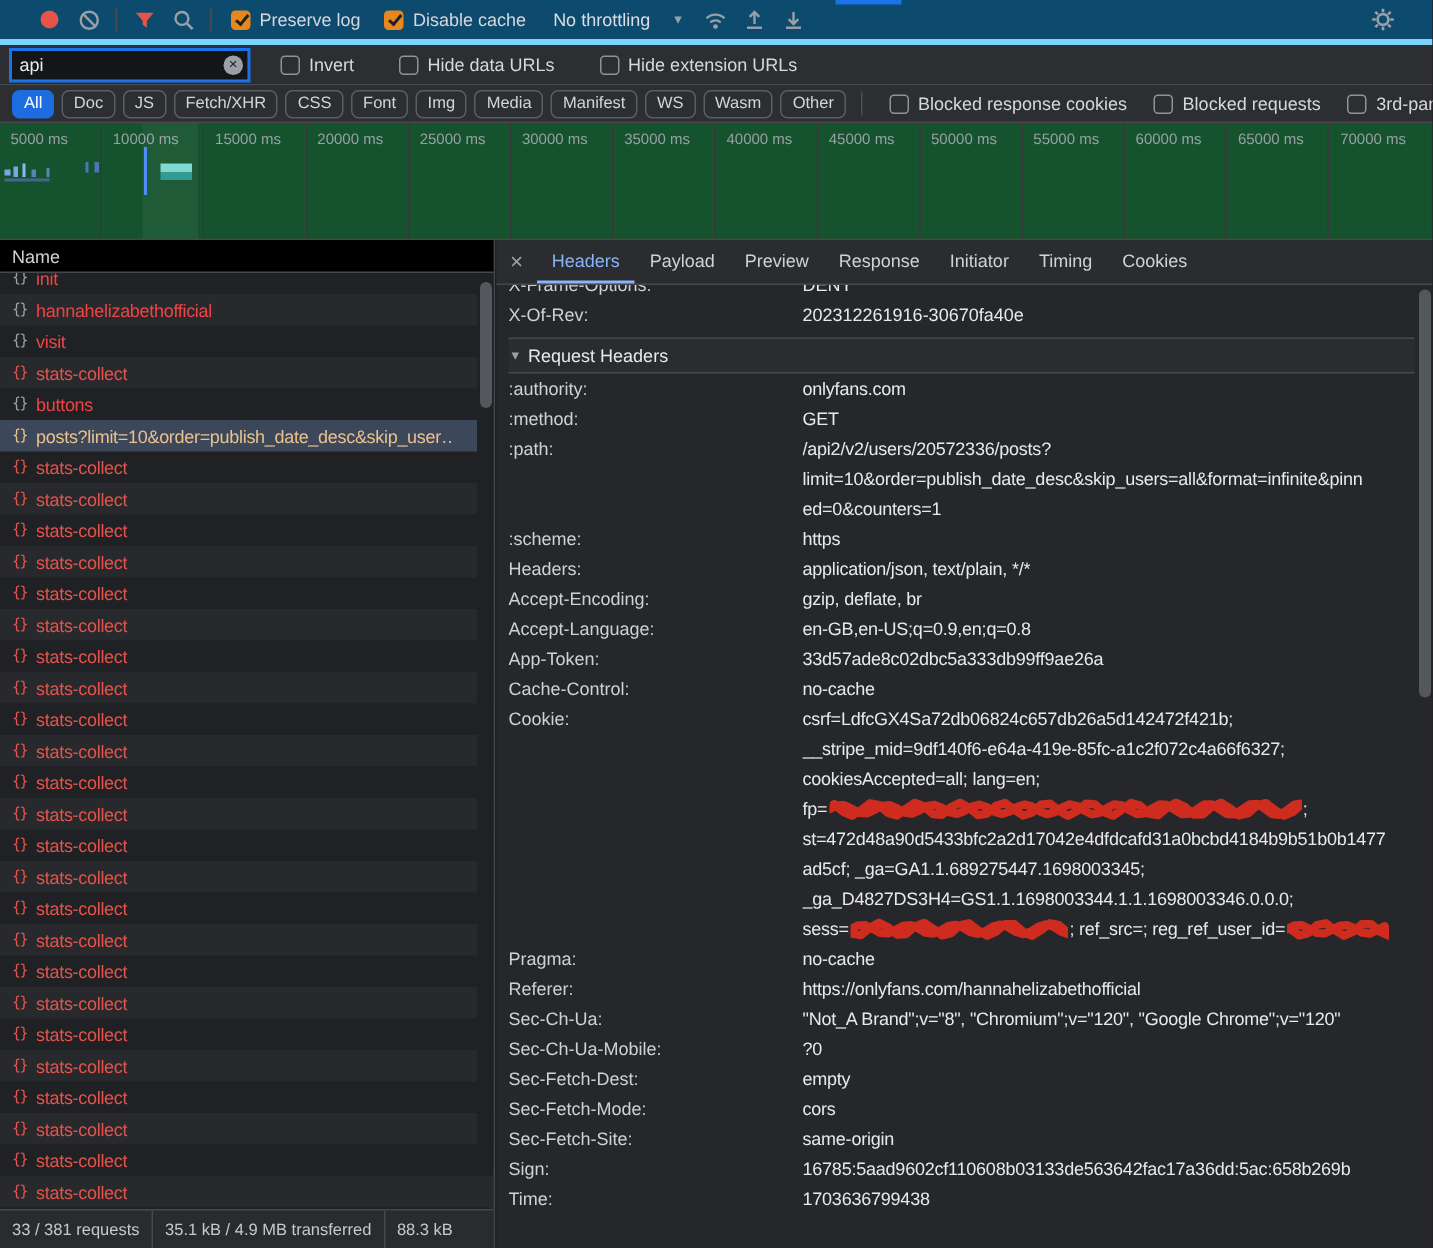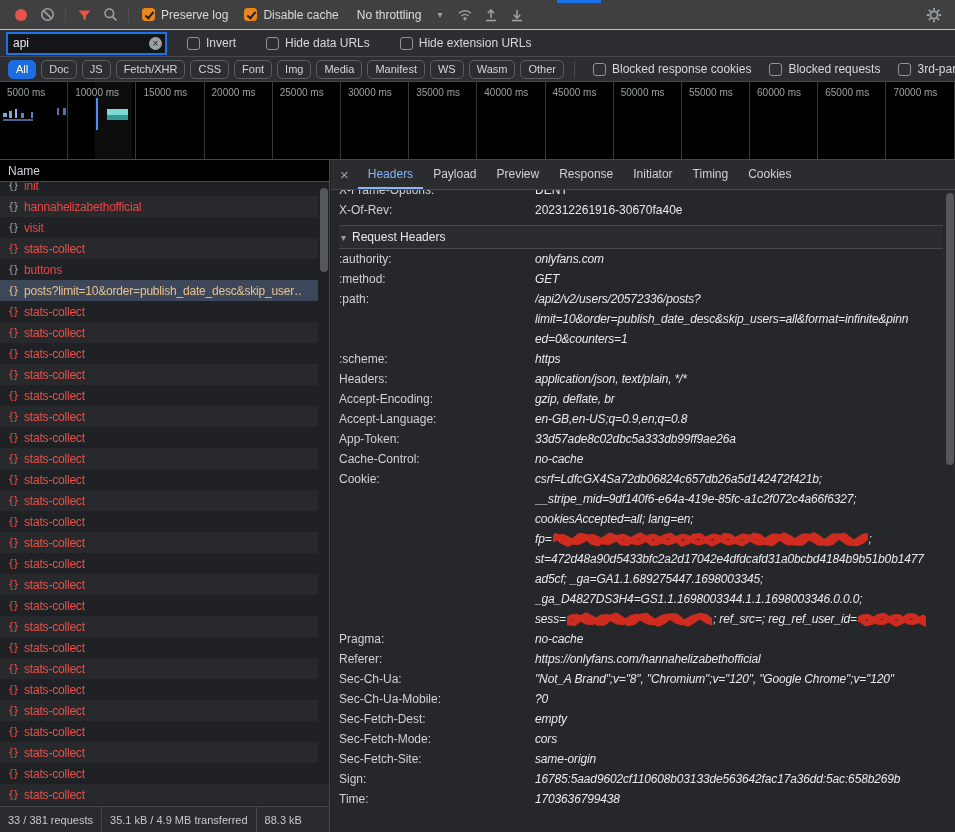--- a/index.html
+++ b/index.html
@@ -2,22 +2,22 @@
 <html><head>
 <meta charset="utf-8">
 <style>
   *{margin:0;padding:0;box-sizing:border-box;}
   html,body{width:955px;height:832px;}
   body{position:relative;overflow:hidden;background:#202124;color:#e8eaed;
        font-family:"Liberation Sans",sans-serif;font-size:12px;}
   svg{display:block;}
 
   
-  #row1{position:absolute;left:0;top:0;width:955px;height:30px;background:#404040;
-        border-bottom:1px solid #7dd3fc;display:flex;align-items:center;padding:0 8px;}
+  #row1{position:absolute;left:0;top:0;width:955px;height:30px;background:#0c4a6e;
+        border-bottom:4px solid #7dd3fc;display:flex;align-items:center;padding:0 20px;}
   #row2{position:absolute;left:0;top:30px;width:955px;height:27px;background:#2d2e31;
         border-bottom:1px solid #47484b;display:flex;align-items:center;padding:0 8px;gap:14px;}
   #row3{position:absolute;left:0;top:57px;width:955px;height:25px;background:#2d2e31;
         border-bottom:1px solid #47484b;display:flex;align-items:center;padding:0 8px;gap:5px;}
   .tb-btn{width:26px;height:26px;display:flex;align-items:center;justify-content:center;flex:none;}
   .vdiv{width:1px;height:16px;background:#4c4e52;margin:0 5px;flex:none;}
   .spacer{flex:1;}
   #top-indicator{position:absolute;left:557px;top:0;width:44px;height:3px;background:#1a73e8;}
 
   .cb-wrap{display:flex;align-items:center;gap:6px;margin:0 8px;flex:none;cursor:default;}
@@ -37,21 +37,21 @@
   .clear-badge{position:absolute;right:3px;top:3px;width:13px;height:13px;border-radius:50%;
         background:#9aa0a6;color:#202124;font-size:10px;line-height:13px;text-align:center;}
 
   
   .chip{padding:2px 7px;border:1px solid #5b5e62;border-radius:5px;color:#d2d5d9;
         font-size:11px;line-height:13px;flex:none;white-space:nowrap;}
   .chip.active{background:#1d6ce0;border-color:#1d6ce0;color:#fff;}
   #advanced-filters{display:flex;align-items:center;gap:2px;}
 
   
-  #overview{position:absolute;left:0;top:82px;width:955px;height:78px;background:#000000;
+  #overview{position:absolute;left:0;top:82px;width:955px;height:78px;background:#14532d;
         border-bottom:1px solid #47484b;overflow:hidden;}
   #overview-ruler{display:flex;height:100%;}
   .tl-cell{width:68.2px;flex:none;border-right:1px solid #37393c;padding:3px 0 0 7px;overflow:hidden;}
   .tl-label{font-size:10px;color:#9aa0a6;white-space:nowrap;}
   #overview-bars{position:absolute;left:0;top:0;width:955px;height:78px;}
   .ov-bar{position:absolute;}
 
   
   #left{position:absolute;left:0;top:160px;width:330px;bottom:0;background:#202124;
         border-right:1px solid #47484b;display:flex;flex-direction:column;}
@@ -83,21 +83,21 @@
   .close-x{padding:0 9px;color:#9aa0a6;font-size:15px;}
   #detail-tabs-list{display:flex;height:100%;}
   .dtab{padding:0 10px;line-height:29px;color:#cfd2d6;height:100%;}
   .dtab.active{color:#8ab4f8;box-shadow:inset 0 -2px 0 #8ab4f8;}
   #detail-content{flex:1;overflow:hidden;position:relative;padding:0 12px 0 8px;}
   .clip-top{height:10px;overflow:hidden;}
   .clip-top .hrow{margin-top:-10px;}
   .hrow{display:flex;line-height:20px;font-size:12px;}
   .hkey{width:196px;flex:none;color:#ced2d6;white-space:nowrap;overflow:hidden;}
   .hval{flex:1;min-width:0;color:#e7e9ea;}
-  .hline{white-space:nowrap;overflow:hidden;height:20px;letter-spacing:-0.15px;font-style:italic;}
+  .hline{white-space:nowrap;overflow:hidden;height:20px;letter-spacing:-0.15px;}
   #req-headers-section{margin-top:5px;height:24px;border-top:1px solid #47484b;
         border-bottom:1px solid #47484b;background:#2b2c2f;display:flex;align-items:center;
         gap:6px;padding:0 2px;color:#e7e9ea;}
   .tri{color:#9aa0a6;font-size:10px;}
   .scribble{display:inline-block;vertical-align:-4px;margin:0 1px;}
   #right-scroll{position:absolute;right:0;top:30px;width:11px;bottom:0;background:#26272a;}
 </style>
 </head>
 <body>
 

